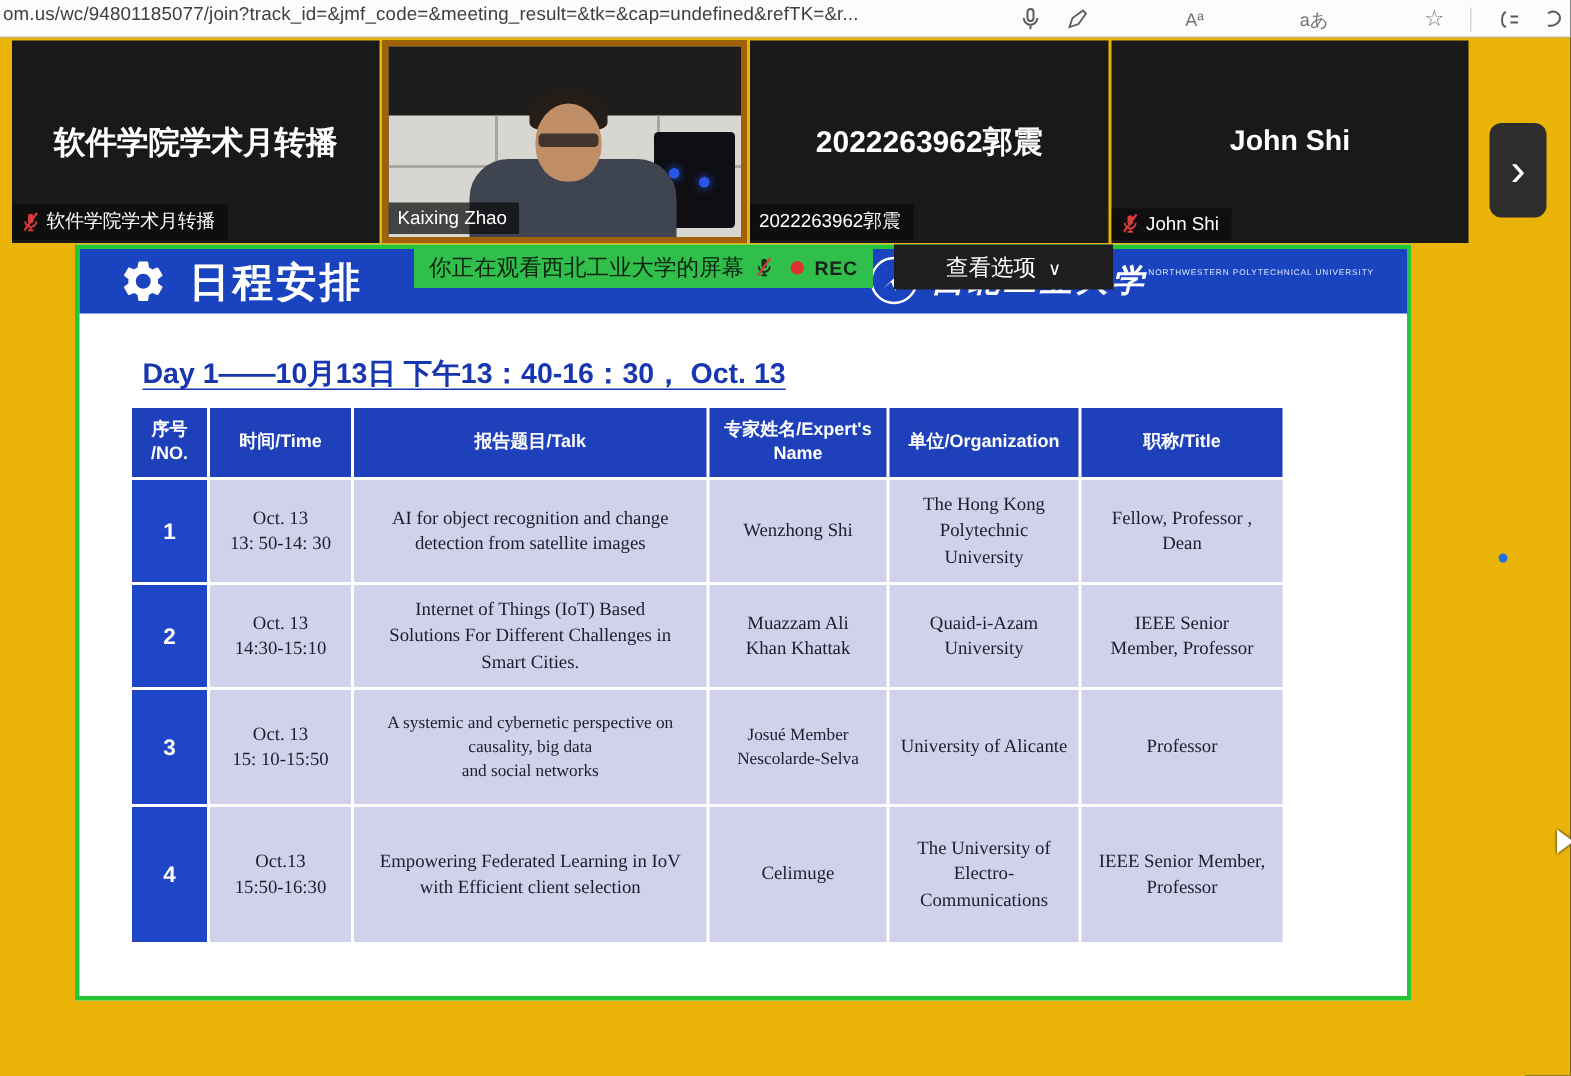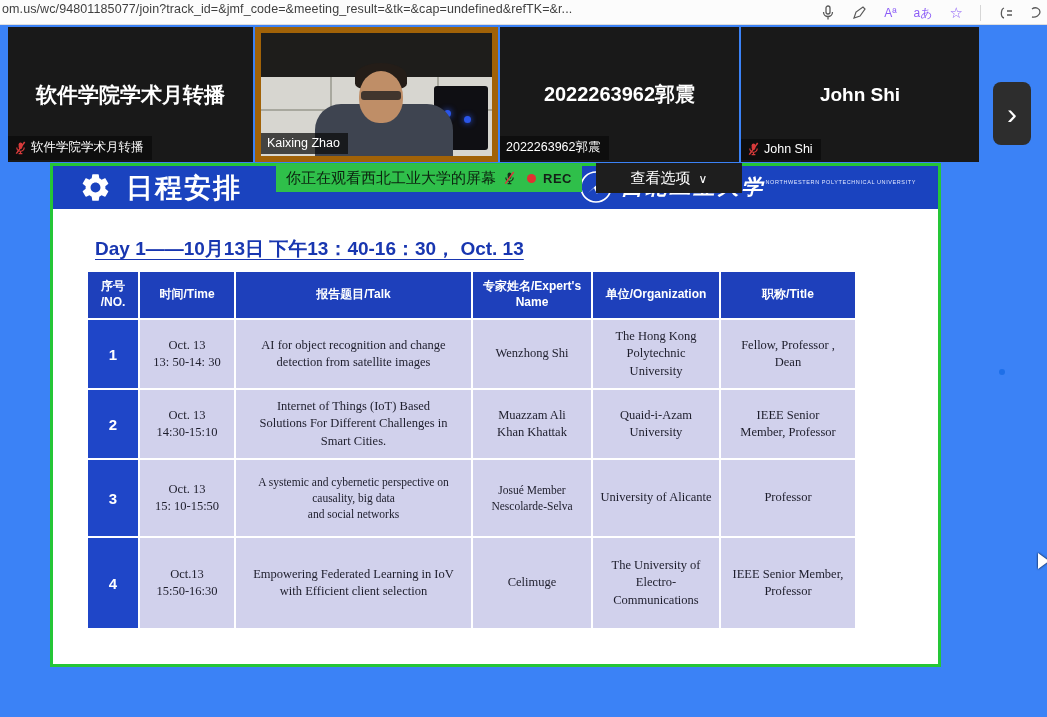--- a/index.html
+++ b/index.html
@@ -7,35 +7,35 @@
               font-family:"Liberation Sans", sans-serif; }
 
   
   .browser-bar{ position:absolute; left:0; top:0; width:1047px; height:25px;
     background:#fcfcfc; border-bottom:1px solid #dedede; display:flex; align-items:center; }
   .url-text{ position:absolute; left:2px; top:2px; width:735px; font-size:12.5px;
     color:#3f3f3f; white-space:nowrap; overflow:hidden; letter-spacing:.1px; }
   .bar-icons{ position:absolute; right:0; top:0; height:25px; display:flex;
     align-items:center; gap:17px; padding-right:6px; color:#5a5a5a; }
   .bar-icons svg{ display:block; }
-  .txt-icon{ font-size:12px; color:#8b5cf6; line-height:1; }
+  .txt-icon{ font-size:12px; color:#737373; line-height:1;margin-left:47px; }
   .bar-sep{ width:1px; height:16px; background:#d6d6d6; }
 
   
-  .stage{ position:absolute; left:0; top:25px; width:1047px; height:692px; background:#3b82f6; }
+  .stage{ position:absolute; left:0; top:25px; width:1047px; height:692px; background:#eab308; }
 
   
   .tile{ position:absolute; top:2px; height:135px; background:#191919; overflow:hidden; }
   .tile-name-center{ width:100%; height:100%; display:flex; align-items:center;
     justify-content:center; color:#fff; font-weight:bold; }
   .name-tag{ position:absolute; left:0; bottom:2px; background:rgba(10,10,10,.72);
     color:#fff; font-size:12.5px; padding:3px 8px 4px 6px; display:flex;
     align-items:center; gap:4px; white-space:nowrap; }
   .t1{ left:8px;   width:245px; }
-  .t2{ left:255px; width:243px; border:6px solid #a16207; background:#23221f; }
+  .t2{ left:255px; width:243px; border:4px solid #a16207; background:#23221f; }
   .t3{ left:500px; width:239px; }
   .t4{ left:741px; width:238px; }
 
   
   .scene{ position:relative; width:100%; height:100%; background:#d7d6d0; }
   .ceiling{ position:absolute; left:0; top:0; width:100%; height:36%; background:#1e1d1b; }
   .wline{ position:absolute; background:#a8a89e; }
   .person-body{ position:absolute; left:54px; bottom:-6px; width:138px; height:58px;
     background:#3e4450; border-radius:26px 26px 0 0; }
   .person-head{ position:absolute; left:98px; top:38px; width:44px; height:52px;

